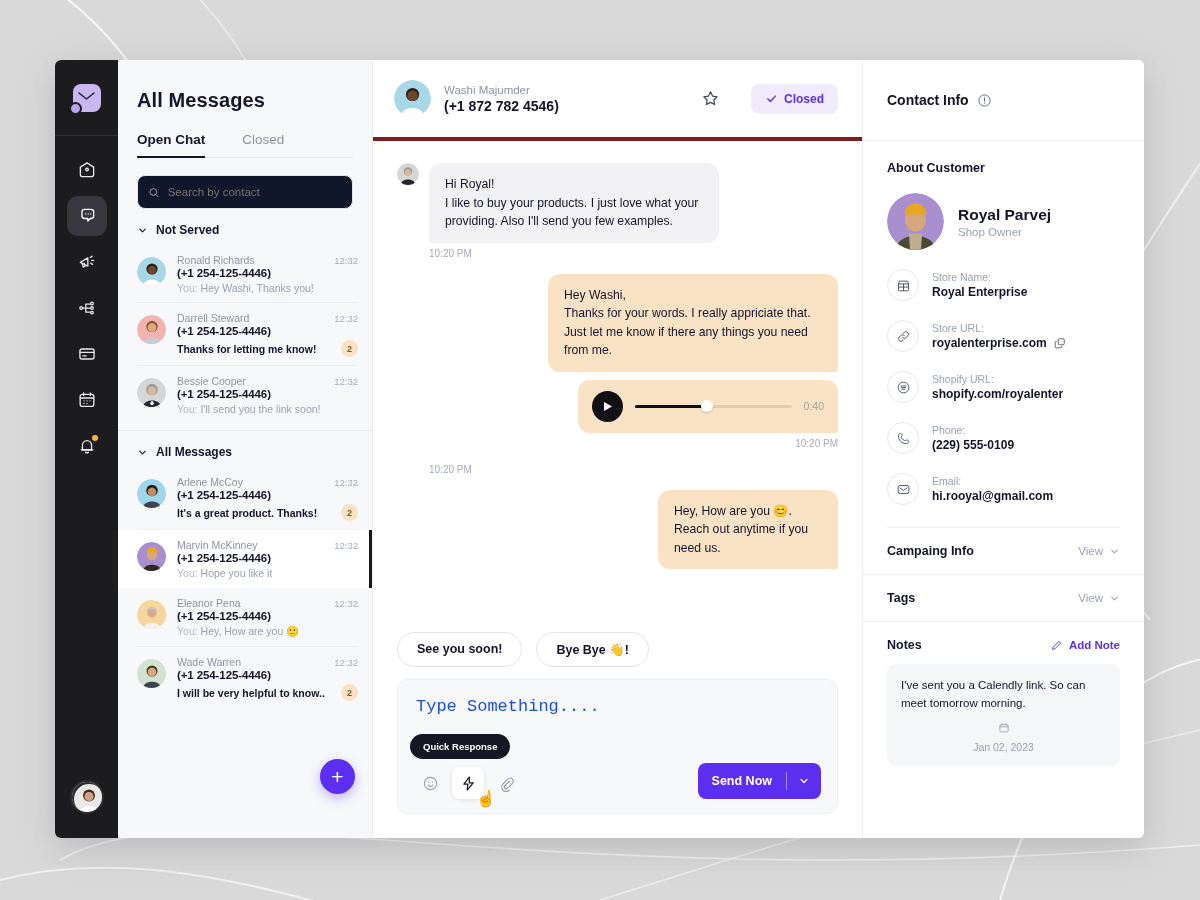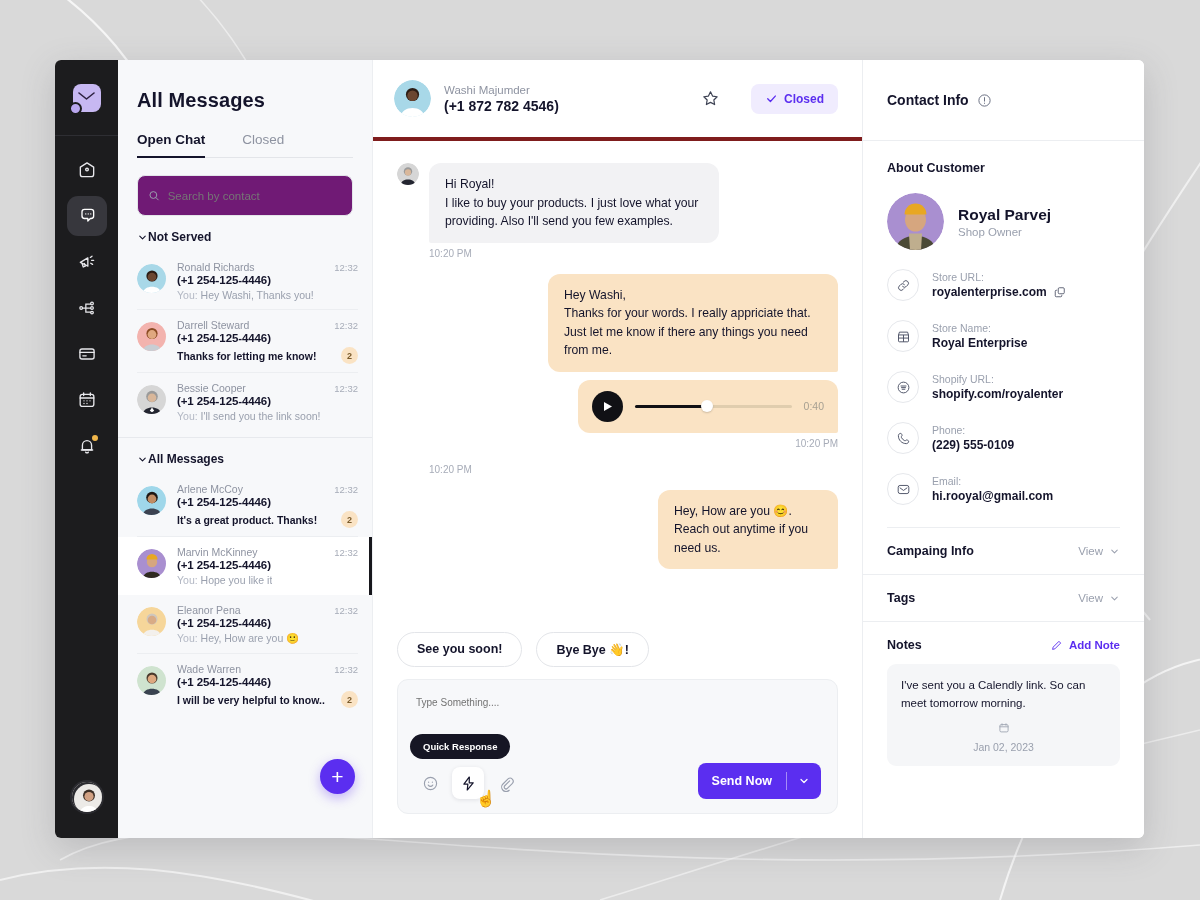--- a/index.html
+++ b/index.html
@@ -66,32 +66,32 @@
     display: flex; flex-direction: column; position: relative;
     border-right: 1px solid #eceef1;
   }
   .convo-title { font-size: 20px; font-weight: 700; color: #14142b; padding: 29px 0 0 19px; letter-spacing: .1px;}
   .tabs { display: flex; margin: 20px 19px 0 19px; border-bottom: 1px solid #e3e5e9; position: relative;}
   .tab { font-size: 13.5px; padding: 0 0 9px 0; color: #8e93a1; cursor: pointer; font-weight: 500;}
   .tab.active { color: #14142b; font-weight: 700; border-bottom: 2px solid #14142b; margin-bottom: -1px;}
   .tab + .tab { margin-left: 37px; }
 
   .search {
-    margin: 17px 19px 0 19px; height: 41px;
-    border: 1px solid #e3e5e9; border-radius: 8px; background: #701a75;
+    margin: 17px 19px 0 19px; height: 34px;
+    border: 1px solid #e3e5e9; border-radius: 8px; background: #0f172a;
     display: flex; align-items: center; padding: 0 10px; gap: 8px;
   }
   .search input {
     border: none; outline: none; font-size: 11.5px; color: #9aa0ae;
     background: transparent; width: 100%; font-family: inherit;
   }
   .list { flex: 1; overflow: hidden; padding-bottom: 4px; }
 
   .group-head {
-    display: flex; align-items: center; 
+    display: flex; align-items: center; gap: 8px;
     padding: 14px 19px 8px 19px; font-size: 12px; font-weight: 700; color: #14142b;
     cursor: pointer;
   }
   .citem {
     display: flex; gap: 11px; padding: 9px 14px 9px 19px; position: relative; cursor: pointer;
   }
   .citem.sep::after {
     content: ""; position: absolute; left: 19px; right: 14px; bottom: 0; height: 1px; background: #eceef1;
   }
   .citem.selected { background: #ffffff; }
@@ -169,21 +169,21 @@
   
   .quick-replies { display: flex; gap: 14px; padding: 0 24px 12px 24px; }
   .qr {
     border: 1px solid #e3e5e9; background: #fff; border-radius: 20px;
     padding: 9px 19px; font-size: 12.5px; font-weight: 600; color: #14142b; cursor: pointer;
   }
   .composer {
     margin: 0 24px 24px 24px; background: #f7f8fa; border: 1px solid #eceef1;
     border-radius: 11px; padding: 17px 18px 14px 18px; position: relative; height: 135px;
   }
-  .composer-ph { font-size: 10px; color: #737373; }
+  .composer-ph { font-size: 17px; color: #1d4ed8; font-family: Liberation Mono, monospace; }
   .tools { position: absolute; left: 16px; bottom: 14px; display: flex; align-items: center; gap: 6px; }
   .tool { width: 32px; height: 32px; border-radius: 8px; display: flex; align-items: center; justify-content: center; cursor: pointer; color: #9aa0ae;}
   .tool.hi { background: #fff; color: #14142b; box-shadow: 0 1px 4px rgba(20,20,43,.10); }
   .tooltip {
     position: absolute; left: 12px; bottom: 54px;
     background: #161624; color: #fff; font-size: 9.5px; font-weight: 600;
     padding: 7px 13px; border-radius: 13px; white-space: nowrap;
   }
   .cursor { position: absolute; left: 62px; bottom: -9px; font-size: 16px; color: #14142b;}
   .send {
@@ -658,54 +658,54 @@
         </div>
         <div>
           <div class="cust-name">Royal Parvej</div>
           <div class="cust-role">Shop Owner</div>
         </div>
       </div>
 
       <div class="frow">
         <div class="fic">
           <svg width="15" height="15" viewBox="0 0 24 24" fill="none" stroke="#4a4f63" stroke-width="1.5">
+            <path d="M4 9.5h16V19a1.5 1.5 0 0 1-1.5 1.5h-13A1.5 1.5 0 0 1 4 19z"></path>
+            <path d="M4 9.5L5.5 5h13L20 9.5M12 9.5v11M4 14.5h16" stroke-linejoin="round"></path>
+          </svg>
+        </div>
+        <div>
+          <div class="flabel">Store Name:</div>
+          <div class="fvalue">
+              <span>Royal Enterprise</span>
+            </div>
+        </div>
+      </div>
+
+      <div class="frow">
+        <div class="fic">
+          <svg width="15" height="15" viewBox="0 0 24 24" fill="none" stroke="#4a4f63" stroke-width="1.5">
             <path d="M10.5 13.5a4 4 0 0 0 5.8.2l2.4-2.4a4.1 4.1 0 0 0-5.8-5.8l-1.4 1.4" stroke-linecap="round"></path>
             <path d="M13.5 10.5a4 4 0 0 0-5.8-.2l-2.4 2.4a4.1 4.1 0 0 0 5.8 5.8l1.4-1.4" stroke-linecap="round"></path>
           </svg>
         </div>
         <div>
           <div class="flabel">Store URL:</div>
           <div class="fvalue">
             <span>royalenterprise.com</span>
             <svg width="12" height="12" viewBox="0 0 24 24" fill="none" stroke="#4a4f63" stroke-width="1.7">
               <rect x="8.5" y="3.5" width="12" height="12" rx="2.2"></rect>
                 <path d="M15.5 18.5v1a2 2 0 0 1-2 2h-9a2 2 0 0 1-2-2v-9a2 2 0 0 1 2-2h1" stroke-linecap="round"></path>
             </svg>
           </div>
         </div>
       </div>
 
       <div class="frow">
         <div class="fic">
           <svg width="15" height="15" viewBox="0 0 24 24" fill="none" stroke="#4a4f63" stroke-width="1.5">
-            <path d="M4 9.5h16V19a1.5 1.5 0 0 1-1.5 1.5h-13A1.5 1.5 0 0 1 4 19z"></path>
-            <path d="M4 9.5L5.5 5h13L20 9.5M12 9.5v11M4 14.5h16" stroke-linejoin="round"></path>
-          </svg>
-        </div>
-        <div>
-          <div class="flabel">Store Name:</div>
-          <div class="fvalue">
-              <span>Royal Enterprise</span>
-            </div>
-        </div>
-      </div>
-
-      <div class="frow">
-        <div class="fic">
-          <svg width="15" height="15" viewBox="0 0 24 24" fill="none" stroke="#4a4f63" stroke-width="1.5">
             <circle cx="12" cy="12" r="8.6"></circle>
               <path d="M8 9.6h8M8.8 12.2h6.4M9.8 14.8h4.4" stroke-linecap="round"></path>
           </svg>
         </div>
         <div>
           <div class="flabel">Shopify URL:</div>
           <div class="fvalue">
               <span>shopify.com/royalenter</span>
             </div>
         </div>

